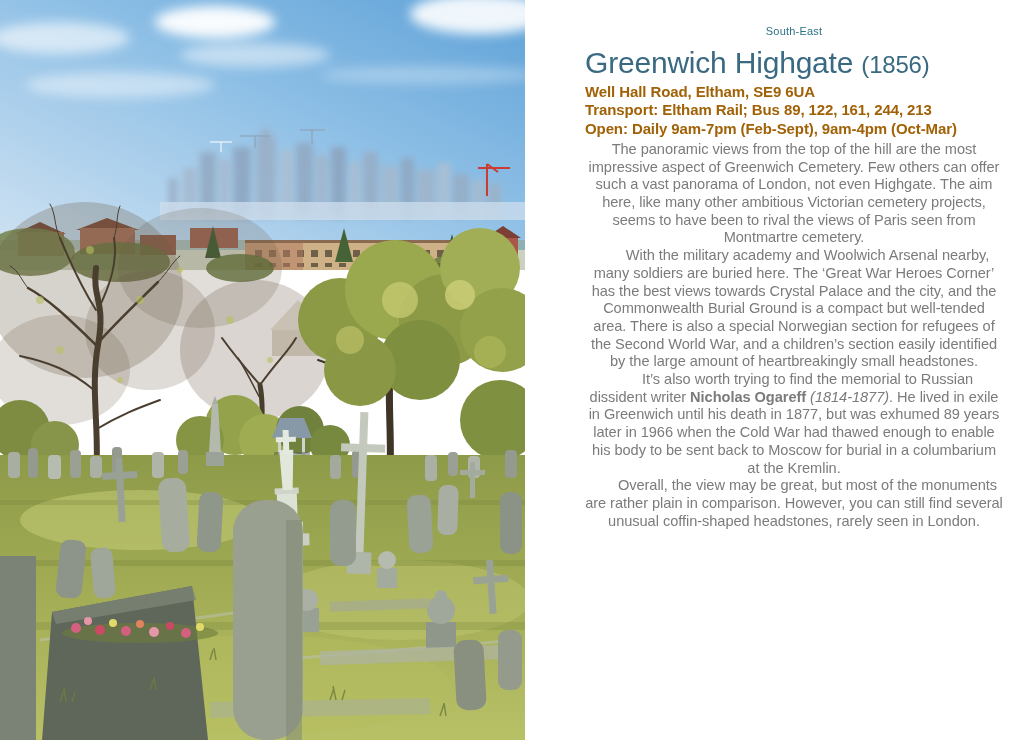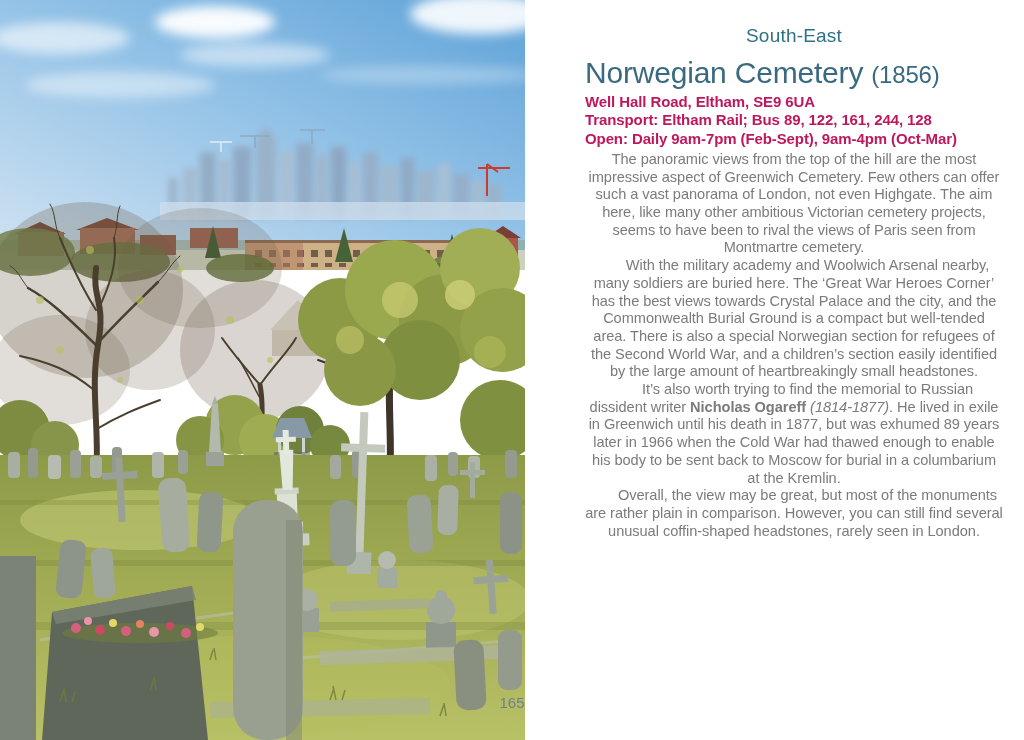--- a/index.html
+++ b/index.html
@@ -20,37 +20,37 @@
   .photo-pane svg { display: block; }
 
   
   .text-pane {
     position: absolute; left: 585px; top: 0; width: 418px; height: 740px;
     color: #7b7b7b;
   }
   .section-label {
     margin-top: 25px;
     text-align: center;
-    font-size: 19px;
+    font-size: 11px;
     color: #2e7285;
     letter-spacing: 0.2px;
   }
   .listing-title {
     margin-top: 11px;
     font-size: 30px;
     font-weight: 400;
     color: #3a6a81;
     line-height: 1.0;
     letter-spacing: -0.2px;
     white-space: nowrap;
   }
   .listing-title .year { font-size: 24px; font-weight: 400; }
   .info-block {
     margin-top: 5px;
-    color: #be185d;
+    color: #a16207;
     font-weight: bold;
     font-size: 15px;
     line-height: 18.3px;
     letter-spacing: -0.1px;
   }
   .body-block {
     margin-top: 3px;
     font-size: 14.6px;
     line-height: 17.7px;
     letter-spacing: -0.05px;
@@ -360,30 +360,29 @@
           <path d="M440,716 l4,-12 M446,716 l-2,-13"></path>
           <path d="M210,660 l3,-10 M216,660 l-2,-12"></path>
         </g>
       </g>
     </svg>
   </div>
 
   <div class="text-pane">
     <div class="section-label">South-East</div>
 
-    <h1 class="listing-title"><span>Norwegian Cemetery</span> <span class="year">(1856)</span></h1>
+    <h1 class="listing-title"><span>Greenwich Highgate</span> <span class="year">(1856)</span></h1>
 
     <div class="info-block">
       <div>Well Hall Road, Eltham, SE9 6UA</div>
-      <div>Transport: Eltham Rail; Bus 89, 122, 161, 244, 128</div>
+      <div>Transport: Eltham Rail; Bus 89, 122, 161, 244, 213</div>
       <div>Open: Daily 9am-7pm (Feb-Sept), 9am-4pm (Oct-Mar)</div>
     </div>
 
     <div class="body-block">
         <p class="body-para"><span>The panoramic views from the top of the hill are the most impressive aspect of Greenwich Cemetery.  Few others can offer such a vast panorama of London, not even Highgate.  The aim here, like many other ambitious Victorian cemetery projects, seems to have been to rival the views of Paris seen from Montmartre cemetery.</span></p>
         <p class="body-para indent"><span>With the military academy and Woolwich Arsenal nearby, many soldiers are buried here.  The ‘Great War Heroes Corner’ has the best views towards Crystal Palace and the city, and the Commonwealth Burial Ground is a compact but well-tended area.  There is also a special Norwegian section for refugees of the Second World War, and a children’s section easily identified by the large amount of heartbreakingly small headstones.</span></p>
         <p class="body-para indent"><span>It’s also worth trying to find the memorial to Russian dissident writer </span><span class="seg-bold">Nicholas Ogareff</span><span> </span><span class="seg-italic">(1814-1877)</span><span>.  He lived in exile in Greenwich until his death in 1877, but was exhumed 89 years later in 1966 when the Cold War had thawed enough to enable his body to be sent back to Moscow for burial in a columbarium at the Kremlin.</span></p>
         <p class="body-para indent"><span>Overall, the view may be great, but most of the monuments are rather plain in comparison.  However, you can still find several unusual coffin-shaped headstones, rarely seen in London.</span></p>
       </div>
   </div>
 
-  <div class="page-number">165</div>
 </div>
 
 </body></html>

